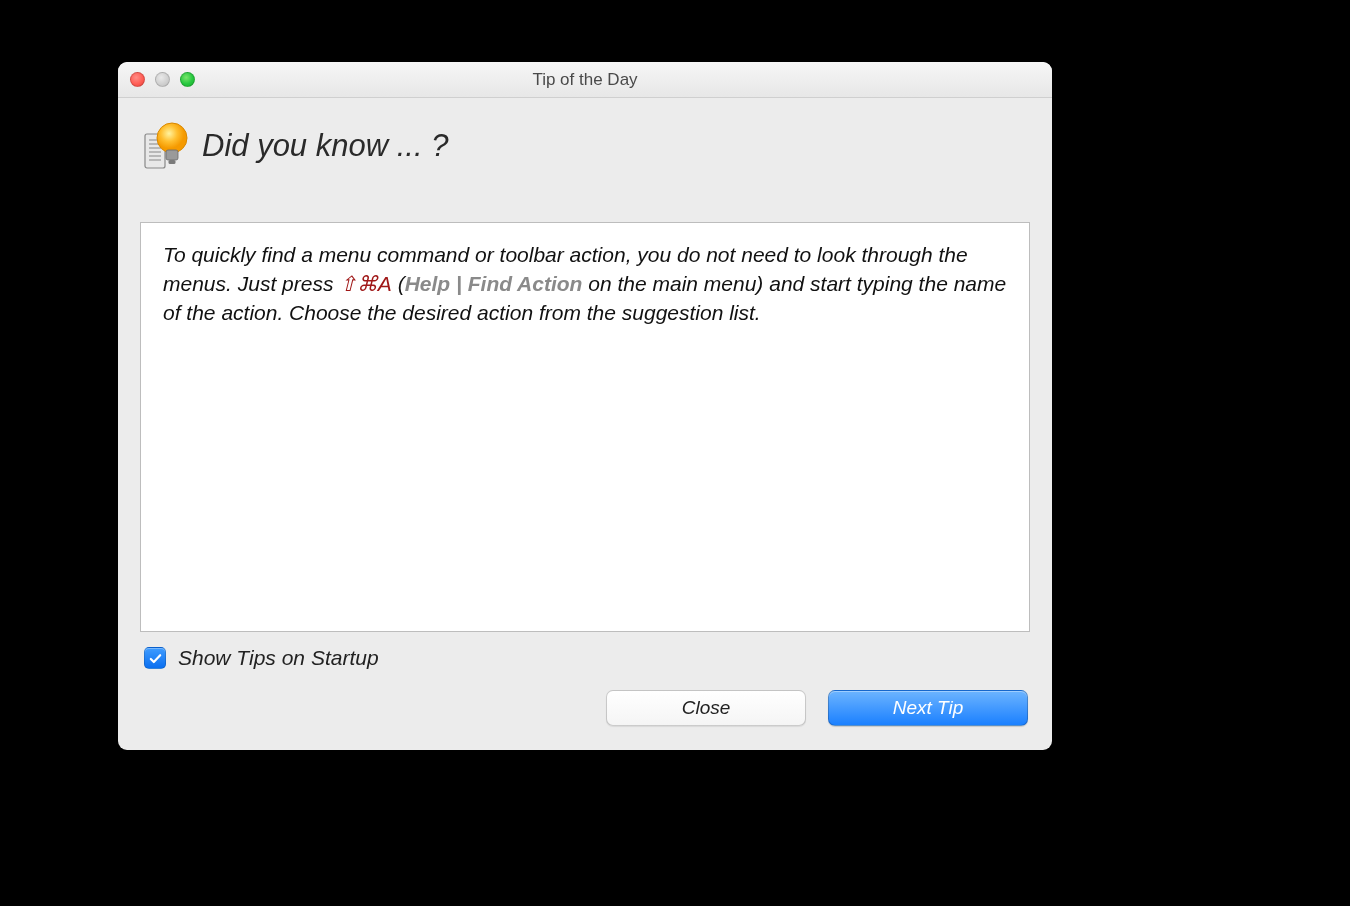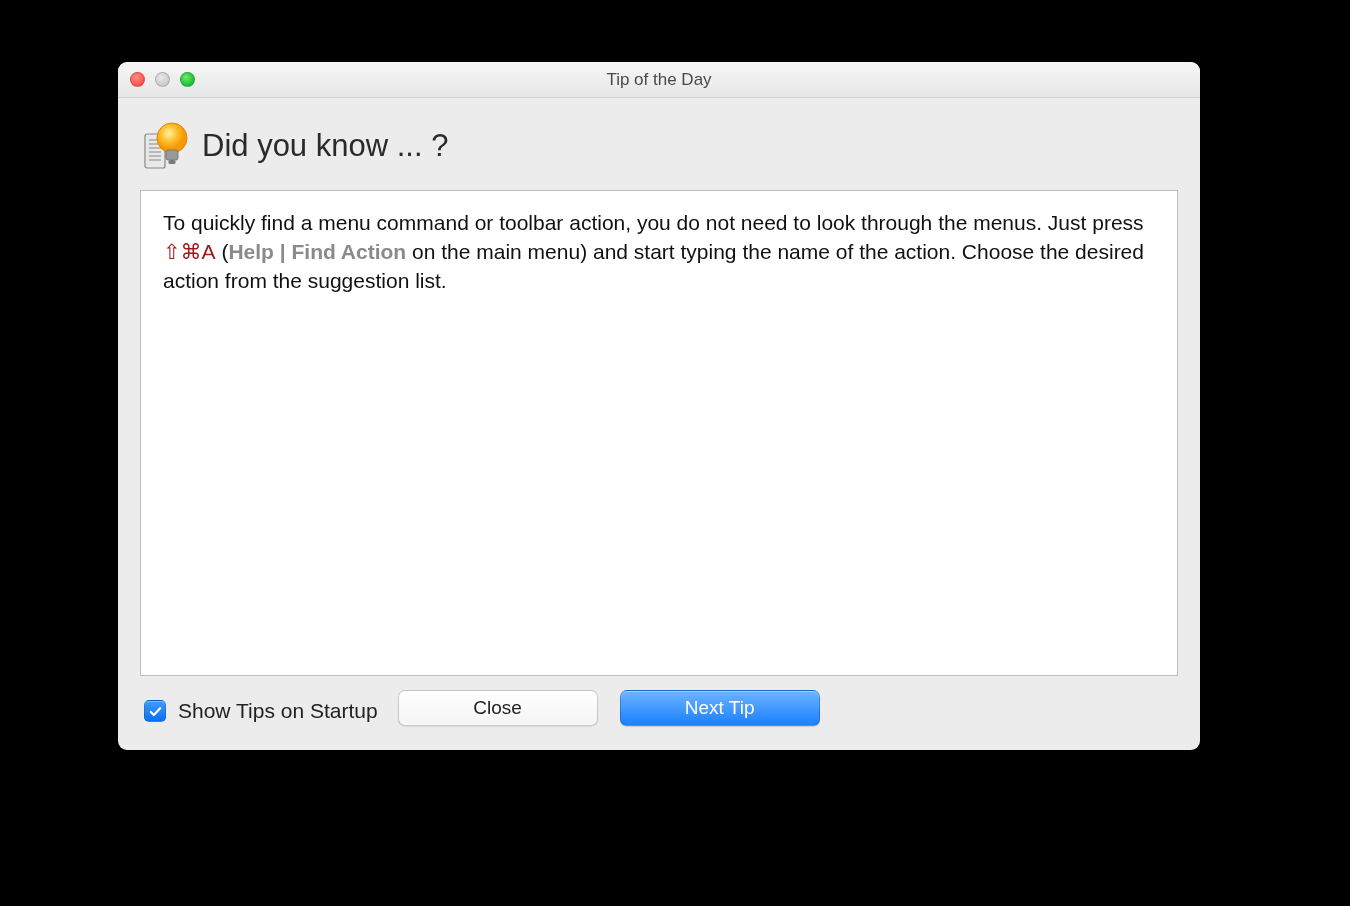--- a/index.html
+++ b/index.html
@@ -7,21 +7,21 @@
       background: #000;
       width: 1350px;
       height: 906px;
       font-family: -apple-system, "Helvetica Neue", Helvetica, Arial, sans-serif;
       position: relative;
     }
     .dialog {
       position: absolute;
       left: 118px;
       top: 62px;
-      width: 1082px;
+      width: 934px;
       height: 688px;
       background: #ececec;
       border-radius: 9px;
       box-shadow: 0 18px 55px rgba(0,0,0,0.55), 0 0 0 1px rgba(0,0,0,0.15);
       overflow: hidden;
       display: flex;
       flex-direction: column;
     }
     .titlebar {
       height: 36px;
@@ -52,20 +52,21 @@
     .title-text {
       font-size: 17px;
       color: #4a4a4a;
       font-weight: 400;
     }
     .content {
       flex: 1;
       padding: 22px 22px 18px 22px;
       display: flex;
       flex-direction: column;
+      font-style: italic;
     }
     .heading-row {
       display: flex;
       align-items: center;
       gap: 8px;
       margin-bottom: 18px;
       margin-left: 2px;
     }
     .bulb-icon {
       width: 52px;
@@ -79,27 +80,29 @@
     }
     .tip-box {
       flex: 1;
       background: #fff;
       border: 1px solid #bdbdbd;
       padding: 18px 22px;
       font-size: 21px;
       line-height: 1.38;
       color: #111;
       overflow: auto;
+      margin-top: 32px;
     }
     .tip-box .shortcut { color: #a01818; font-weight: 500; }
     .tip-box .menu-path { color: #8a8a8a; font-weight: 600; }
     .tip-box .paren { color: #111; }
     .footer {
       padding-top: 14px;
       display: flex;
+      flex-direction: column;
       gap: 20px;
     }
     .checkbox-row {
       display: flex;
       align-items: center;
       gap: 12px;
       margin-left: 4px;
     }
     .mac-checkbox {
       width: 22px;

